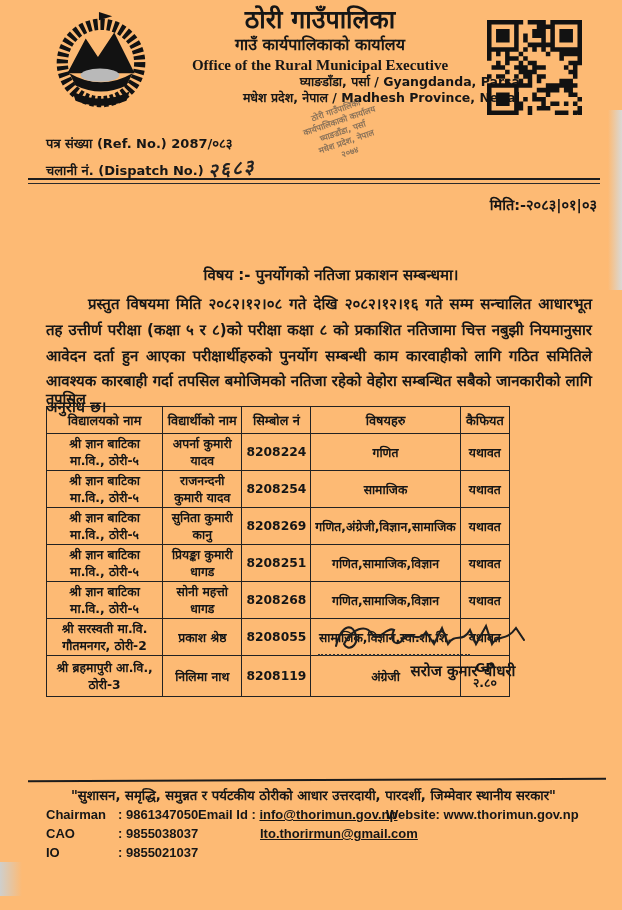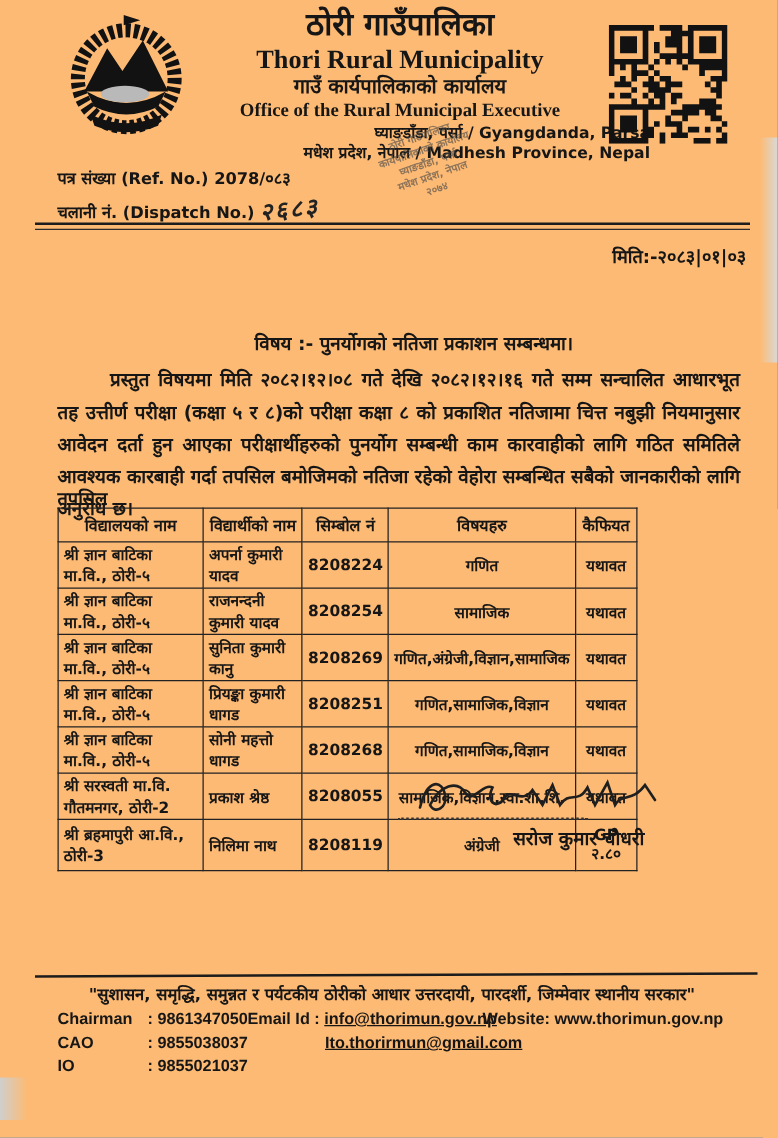--- a/index.html
+++ b/index.html
@@ -31,21 +31,21 @@
   .subject{left:60px;right:20px;top:264px;text-align:center;font-size:15px;font-weight:700;}
   .body-text{left:46px;right:30px;top:292px;font-size:15px;font-weight:600;
              line-height:1.72;text-align:justify;text-indent:42px;margin:0;}
   .tapasil{left:46px;top:388px;font-size:14.5px;font-weight:600;}
 
   
   .results{left:46px;top:406px;width:464px;border-collapse:collapse;font-size:12.3px;border-radius:31px;}
   .results th,.results td{border:1.3px solid #222;padding:1px 4px;font-weight:600;}
   .results th{font-size:12.8px;font-weight:700;height:24px;}
   .results td{height:24px;text-align:center;}
-  .results td.l{text-align:left;margin-left:24px;}
+  .results td.l{text-align:center;margin-left:24px;}
   .col-school{width:33%;} .col-student{width:20.5%;} .col-symbol{width:10.5%;}
   .col-subjects{width:25%;} .col-remark{width:11%;}
   .results td.pre{white-space:pre-line;line-height:1.25;}
   .results tr.tall td{height:38px;}
 
   
   .scribble{left:326px;top:614px;}
   .dotline{left:318px;top:634px;width:152px;border-bottom:2px dotted #333;height:20px;}
   .sig-name{left:363px;top:660px;width:200px;text-align:center;font-size:15px;font-weight:700;}
   .sig-title{left:350px;top:686px;width:226px;text-align:center;font-size:15px;font-weight:700;}
@@ -74,37 +74,36 @@
       <path d="M22 64 L40 30 L52 48 L68 24 L88 64 Z" fill="#121212"></path>
       <path d="M24 64 Q55 82 86 64 L80 76 Q55 88 30 76 Z" fill="#121212"></path>
       <ellipse cx="54" cy="66" rx="19" ry="6.5" fill="#b9b9b9"></ellipse>
       <path d="M53 22 L53 4 L66 8 L53 12 Z" fill="#121212"></path>
       <path d="M27 82 Q55 96 83 82 l-3 9 Q55 101 30 91 Z" fill="#121212"></path>
     </svg>
   </div>
 
   <div class="abs head-center">
     <div class="t-np">ठोरी गाउँपालिका</div>
-    <div class="t-en">Thori Rural Municipality</div>
     <div class="o-np">गाउँ कार्यपालिकाको कार्यालय</div>
     <div class="o-en">Office of the Rural Municipal Executive</div>
     <div class="a-np">घ्याङडाँडा, पर्सा / Gyangdanda, Parsa</div>
     <div class="a-np">मधेश प्रदेश, नेपाल / Madhesh Province, Nepal</div>
   </div>
 
   <div class="abs qr">
     <svg viewBox="0 0 94.5 94.5" width="95" height="95" aria-hidden="true">
         <path d="M0 0h4.5v4.5h-4.5zM4.5 0h4.5v4.5h-4.5zM9 0h4.5v4.5h-4.5zM13.5 0h4.5v4.5h-4.5zM18 0h4.5v4.5h-4.5zM22.5 0h4.5v4.5h-4.5zM27 0h4.5v4.5h-4.5zM31.5 0h4.5v4.5h-4.5zM40.5 0h4.5v4.5h-4.5zM45 0h4.5v4.5h-4.5zM49.5 0h4.5v4.5h-4.5zM54 0h4.5v4.5h-4.5zM63 0h4.5v4.5h-4.5zM67.5 0h4.5v4.5h-4.5zM72 0h4.5v4.5h-4.5zM76.5 0h4.5v4.5h-4.5zM81 0h4.5v4.5h-4.5zM85.5 0h4.5v4.5h-4.5zM90 0h4.5v4.5h-4.5zM0 4.5h4.5v4.5h-4.5zM27 4.5h4.5v4.5h-4.5zM49.5 4.5h4.5v4.5h-4.5zM54 4.5h4.5v4.5h-4.5zM58.5 4.5h4.5v4.5h-4.5zM63 4.5h4.5v4.5h-4.5zM90 4.5h4.5v4.5h-4.5zM0 9h4.5v4.5h-4.5zM9 9h4.5v4.5h-4.5zM13.5 9h4.5v4.5h-4.5zM18 9h4.5v4.5h-4.5zM27 9h4.5v4.5h-4.5zM45 9h4.5v4.5h-4.5zM49.5 9h4.5v4.5h-4.5zM54 9h4.5v4.5h-4.5zM63 9h4.5v4.5h-4.5zM72 9h4.5v4.5h-4.5zM76.5 9h4.5v4.5h-4.5zM81 9h4.5v4.5h-4.5zM90 9h4.5v4.5h-4.5zM0 13.5h4.5v4.5h-4.5zM9 13.5h4.5v4.5h-4.5zM13.5 13.5h4.5v4.5h-4.5zM18 13.5h4.5v4.5h-4.5zM27 13.5h4.5v4.5h-4.5zM36 13.5h4.5v4.5h-4.5zM45 13.5h4.5v4.5h-4.5zM49.5 13.5h4.5v4.5h-4.5zM54 13.5h4.5v4.5h-4.5zM63 13.5h4.5v4.5h-4.5zM72 13.5h4.5v4.5h-4.5zM76.5 13.5h4.5v4.5h-4.5zM81 13.5h4.5v4.5h-4.5zM90 13.5h4.5v4.5h-4.5zM0 18h4.5v4.5h-4.5zM9 18h4.5v4.5h-4.5zM13.5 18h4.5v4.5h-4.5zM18 18h4.5v4.5h-4.5zM27 18h4.5v4.5h-4.5zM36 18h4.5v4.5h-4.5zM54 18h4.5v4.5h-4.5zM63 18h4.5v4.5h-4.5zM72 18h4.5v4.5h-4.5zM76.5 18h4.5v4.5h-4.5zM81 18h4.5v4.5h-4.5zM90 18h4.5v4.5h-4.5zM0 22.5h4.5v4.5h-4.5zM27 22.5h4.5v4.5h-4.5zM40.5 22.5h4.5v4.5h-4.5zM45 22.5h4.5v4.5h-4.5zM49.5 22.5h4.5v4.5h-4.5zM54 22.5h4.5v4.5h-4.5zM58.5 22.5h4.5v4.5h-4.5zM63 22.5h4.5v4.5h-4.5zM90 22.5h4.5v4.5h-4.5zM0 27h4.5v4.5h-4.5zM4.5 27h4.5v4.5h-4.5zM9 27h4.5v4.5h-4.5zM13.5 27h4.5v4.5h-4.5zM18 27h4.5v4.5h-4.5zM22.5 27h4.5v4.5h-4.5zM27 27h4.5v4.5h-4.5zM36 27h4.5v4.5h-4.5zM45 27h4.5v4.5h-4.5zM54 27h4.5v4.5h-4.5zM63 27h4.5v4.5h-4.5zM67.5 27h4.5v4.5h-4.5zM72 27h4.5v4.5h-4.5zM76.5 27h4.5v4.5h-4.5zM81 27h4.5v4.5h-4.5zM85.5 27h4.5v4.5h-4.5zM90 27h4.5v4.5h-4.5zM0 31.5h4.5v4.5h-4.5zM9 31.5h4.5v4.5h-4.5zM18 31.5h4.5v4.5h-4.5zM31.5 31.5h4.5v4.5h-4.5zM58.5 31.5h4.5v4.5h-4.5zM72 31.5h4.5v4.5h-4.5zM76.5 31.5h4.5v4.5h-4.5zM81 31.5h4.5v4.5h-4.5zM85.5 31.5h4.5v4.5h-4.5zM90 31.5h4.5v4.5h-4.5zM0 36h4.5v4.5h-4.5zM18 36h4.5v4.5h-4.5zM22.5 36h4.5v4.5h-4.5zM27 36h4.5v4.5h-4.5zM36 36h4.5v4.5h-4.5zM72 36h4.5v4.5h-4.5zM90 36h4.5v4.5h-4.5zM9 40.5h4.5v4.5h-4.5zM18 40.5h4.5v4.5h-4.5zM31.5 40.5h4.5v4.5h-4.5zM40.5 40.5h4.5v4.5h-4.5zM45 40.5h4.5v4.5h-4.5zM81 40.5h4.5v4.5h-4.5zM85.5 40.5h4.5v4.5h-4.5zM90 40.5h4.5v4.5h-4.5zM4.5 45h4.5v4.5h-4.5zM9 45h4.5v4.5h-4.5zM13.5 45h4.5v4.5h-4.5zM27 45h4.5v4.5h-4.5zM31.5 45h4.5v4.5h-4.5zM36 45h4.5v4.5h-4.5zM45 45h4.5v4.5h-4.5zM49.5 45h4.5v4.5h-4.5zM54 45h4.5v4.5h-4.5zM76.5 45h4.5v4.5h-4.5zM85.5 45h4.5v4.5h-4.5zM18 49.5h4.5v4.5h-4.5zM31.5 49.5h4.5v4.5h-4.5zM36 49.5h4.5v4.5h-4.5zM40.5 49.5h4.5v4.5h-4.5zM45 49.5h4.5v4.5h-4.5zM81 49.5h4.5v4.5h-4.5zM85.5 49.5h4.5v4.5h-4.5zM0 54h4.5v4.5h-4.5zM9 54h4.5v4.5h-4.5zM13.5 54h4.5v4.5h-4.5zM27 54h4.5v4.5h-4.5zM36 54h4.5v4.5h-4.5zM40.5 54h4.5v4.5h-4.5zM49.5 54h4.5v4.5h-4.5zM54 54h4.5v4.5h-4.5zM85.5 54h4.5v4.5h-4.5zM18 58.5h4.5v4.5h-4.5zM31.5 58.5h4.5v4.5h-4.5zM40.5 58.5h4.5v4.5h-4.5zM49.5 58.5h4.5v4.5h-4.5zM72 58.5h4.5v4.5h-4.5zM76.5 58.5h4.5v4.5h-4.5zM81 58.5h4.5v4.5h-4.5zM0 63h4.5v4.5h-4.5zM4.5 63h4.5v4.5h-4.5zM9 63h4.5v4.5h-4.5zM13.5 63h4.5v4.5h-4.5zM18 63h4.5v4.5h-4.5zM22.5 63h4.5v4.5h-4.5zM27 63h4.5v4.5h-4.5zM31.5 63h4.5v4.5h-4.5zM36 63h4.5v4.5h-4.5zM40.5 63h4.5v4.5h-4.5zM58.5 63h4.5v4.5h-4.5zM63 63h4.5v4.5h-4.5zM67.5 63h4.5v4.5h-4.5zM72 63h4.5v4.5h-4.5zM76.5 63h4.5v4.5h-4.5zM81 63h4.5v4.5h-4.5zM85.5 63h4.5v4.5h-4.5zM0 67.5h4.5v4.5h-4.5zM27 67.5h4.5v4.5h-4.5zM49.5 67.5h4.5v4.5h-4.5zM54 67.5h4.5v4.5h-4.5zM58.5 67.5h4.5v4.5h-4.5zM63 67.5h4.5v4.5h-4.5zM67.5 67.5h4.5v4.5h-4.5zM76.5 67.5h4.5v4.5h-4.5zM81 67.5h4.5v4.5h-4.5zM0 72h4.5v4.5h-4.5zM9 72h4.5v4.5h-4.5zM13.5 72h4.5v4.5h-4.5zM18 72h4.5v4.5h-4.5zM27 72h4.5v4.5h-4.5zM45 72h4.5v4.5h-4.5zM58.5 72h4.5v4.5h-4.5zM81 72h4.5v4.5h-4.5zM85.5 72h4.5v4.5h-4.5zM0 76.5h4.5v4.5h-4.5zM9 76.5h4.5v4.5h-4.5zM13.5 76.5h4.5v4.5h-4.5zM18 76.5h4.5v4.5h-4.5zM27 76.5h4.5v4.5h-4.5zM36 76.5h4.5v4.5h-4.5zM45 76.5h4.5v4.5h-4.5zM49.5 76.5h4.5v4.5h-4.5zM54 76.5h4.5v4.5h-4.5zM90 76.5h4.5v4.5h-4.5zM0 81h4.5v4.5h-4.5zM9 81h4.5v4.5h-4.5zM13.5 81h4.5v4.5h-4.5zM18 81h4.5v4.5h-4.5zM27 81h4.5v4.5h-4.5zM31.5 81h4.5v4.5h-4.5zM54 81h4.5v4.5h-4.5zM63 81h4.5v4.5h-4.5zM67.5 81h4.5v4.5h-4.5zM76.5 81h4.5v4.5h-4.5zM85.5 81h4.5v4.5h-4.5zM0 85.5h4.5v4.5h-4.5zM27 85.5h4.5v4.5h-4.5zM31.5 85.5h4.5v4.5h-4.5zM40.5 85.5h4.5v4.5h-4.5zM49.5 85.5h4.5v4.5h-4.5zM54 85.5h4.5v4.5h-4.5zM58.5 85.5h4.5v4.5h-4.5zM90 85.5h4.5v4.5h-4.5zM0 90h4.5v4.5h-4.5zM4.5 90h4.5v4.5h-4.5zM9 90h4.5v4.5h-4.5zM13.5 90h4.5v4.5h-4.5zM18 90h4.5v4.5h-4.5zM22.5 90h4.5v4.5h-4.5zM27 90h4.5v4.5h-4.5zM40.5 90h4.5v4.5h-4.5zM67.5 90h4.5v4.5h-4.5zM72 90h4.5v4.5h-4.5zM76.5 90h4.5v4.5h-4.5zM85.5 90h4.5v4.5h-4.5zM90 90h4.5v4.5h-4.5z" fill="#121212"></path>
       </svg>
   </div>
 
   <div class="abs refs">
     <div>
       <span>पत्र संख्या (Ref. No.)</span>
-      <span>2078/०८३</span>
+      <span>2087/०८३</span>
     </div>
     <div>
       <span>चलानी नं. (Dispatch No.)</span>
       <span class="hand">२६८३</span>
     </div>
   </div>
 
   <div class="abs stamp">
     <div>ठोरी गाउँपालिका</div>
     <div>कार्यपालिकाको कार्यालय</div>

